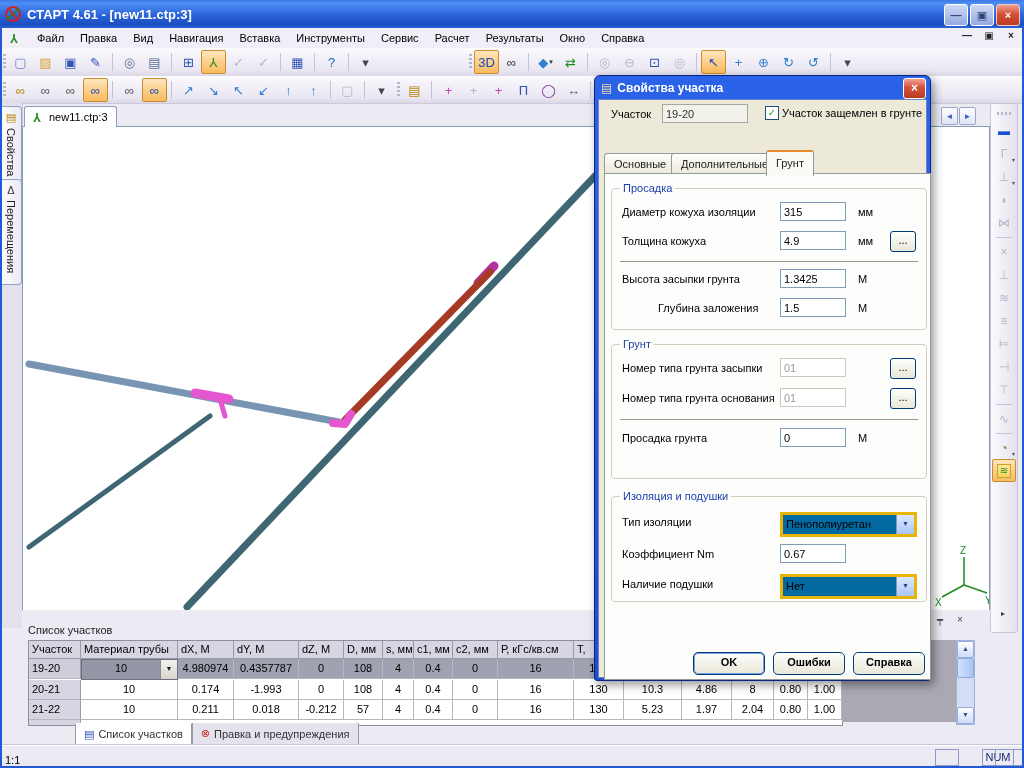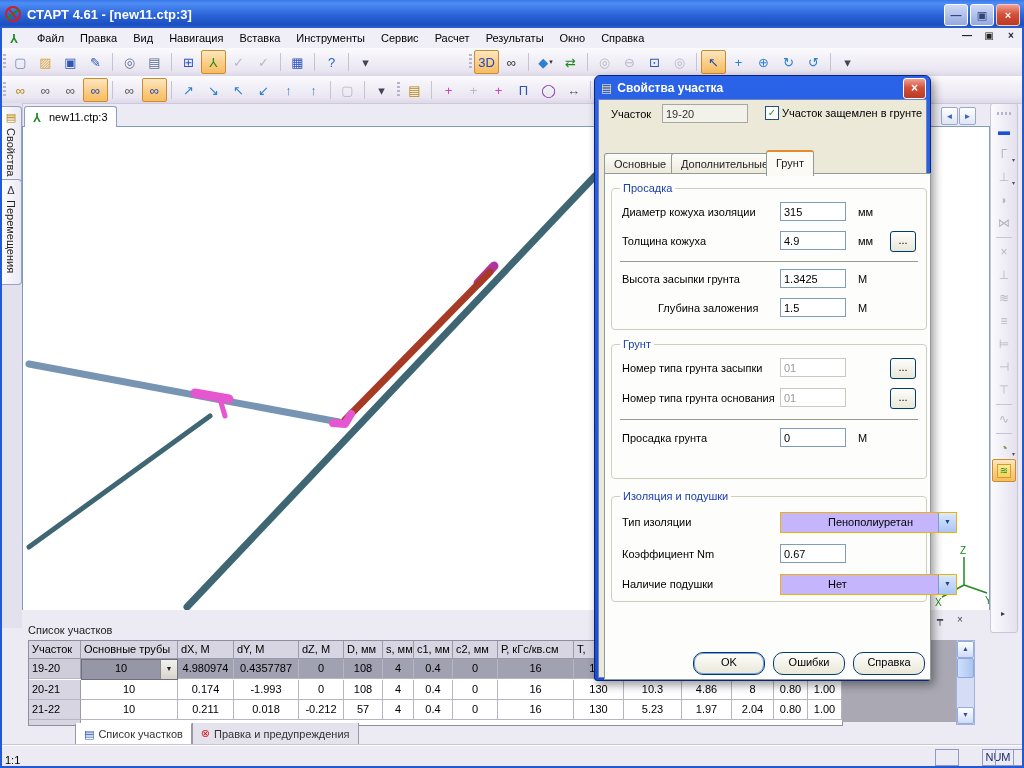--- a/index.html
+++ b/index.html
@@ -117,25 +117,25 @@
   .cbox{position:absolute;width:12px;height:12px;background:#fff;border:1px solid #1c5180;text-align:center;line-height:11px;font-size:10px;color:#21a121;font-weight:bold;}
   .dtab{position:absolute;top:53px;height:20px;padding:0 9px;line-height:20px;background:linear-gradient(#fdfdfb,#ece9d8);
     border:1px solid #919b9c;border-bottom:none;border-radius:3px 3px 0 0;color:#222;}
   .dtab.active{top:50px;height:24px;line-height:22px;background:#fbfaf4;border-top:2px solid #e68b2c;z-index:2;}
   .dpage{position:absolute;left:5px;top:73px;width:325px;height:505px;background:#fdfdfb;border:1px solid #919b9c;}
   .grp{position:absolute;border:1px solid #cfcfc0;border-radius:4px;}
   .grp-cap{position:absolute;top:-7px;left:8px;background:#fdfdfb;padding:0 3px;color:#1b3fae;}
   .gsep{position:absolute;left:8px;right:8px;height:1px;background:#9a9a8f;}
   .morebtn{position:absolute;width:24px;height:19px;border:1px solid #003c74;border-radius:3px;
     background:linear-gradient(#fefefc,#e9e7d8);text-align:center;line-height:17px;}
-  .xcombo{position:absolute;height:19px;border:1px solid #eab308;background:#c4b5fd;display:flex;padding-left:44px;}
+  .xcombo{position:absolute;height:19px;border:3px solid #eab308;background:#0369a1;display:flex;}
   .xcombo .val{flex:1;line-height:18px;padding-left:3px;}
   .xcombo .cbtn{width:17px;background:linear-gradient(#dce8fd,#aac6f5);border-left:1px solid #7f9db9;font-size:7px;color:#23418c;text-align:center;line-height:18px;}
-  .dbtn{position:absolute;width:70px;height:21px;border:1px solid #003c74;border-radius:10px;
-    background:linear-gradient(#fefefc,#e9e7d8);text-align:center;line-height:19px;}
+  .dbtn{position:absolute;width:70px;height:21px;border:1px solid #003c74;border-radius:5px;
+    background:linear-gradient(#fefefc,#e9e7d8);text-align:center;line-height:19px;font-weight:bold;}
   .dbtn.def{box-shadow:inset 0 0 0 1px #7aa2e8;}
   .axes-label{font:10px "Liberation Sans",sans-serif;fill:#1d8a1d;}
 </style>
 </head>
 <body>
 
 <div id="screen">
 
   <div class="abs titlebar">
     <svg class="appicon" viewBox="0 0 18 18">
@@ -447,21 +447,21 @@
     <div class="bp-head">
       <span class="bp-title">Список участков</span>
       <span class="bp-pin">┯</span>
       <span class="bp-x">×</span>
     </div>
 
     <div class="tablewrap">
       <div class="trow thead">
 
       <span class="tc hc">Участок</span>
-          <span class="tc hc">Основные трубы</span>
+          <span class="tc hc">Материал трубы</span>
           <span class="tc hc">dX, М</span>
           <span class="tc hc">dY, М</span>
           <span class="tc hc">dZ, М</span>
           <span class="tc hc">D, мм</span>
           <span class="tc hc">s, мм</span>
           <span class="tc hc">c1, мм</span>
           <span class="tc hc">c2, мм</span>
           <span class="tc hc">Р, кГс/кв.см</span>
           <span class="tc hc">Т,</span>
           <span class="tc hc"></span>

